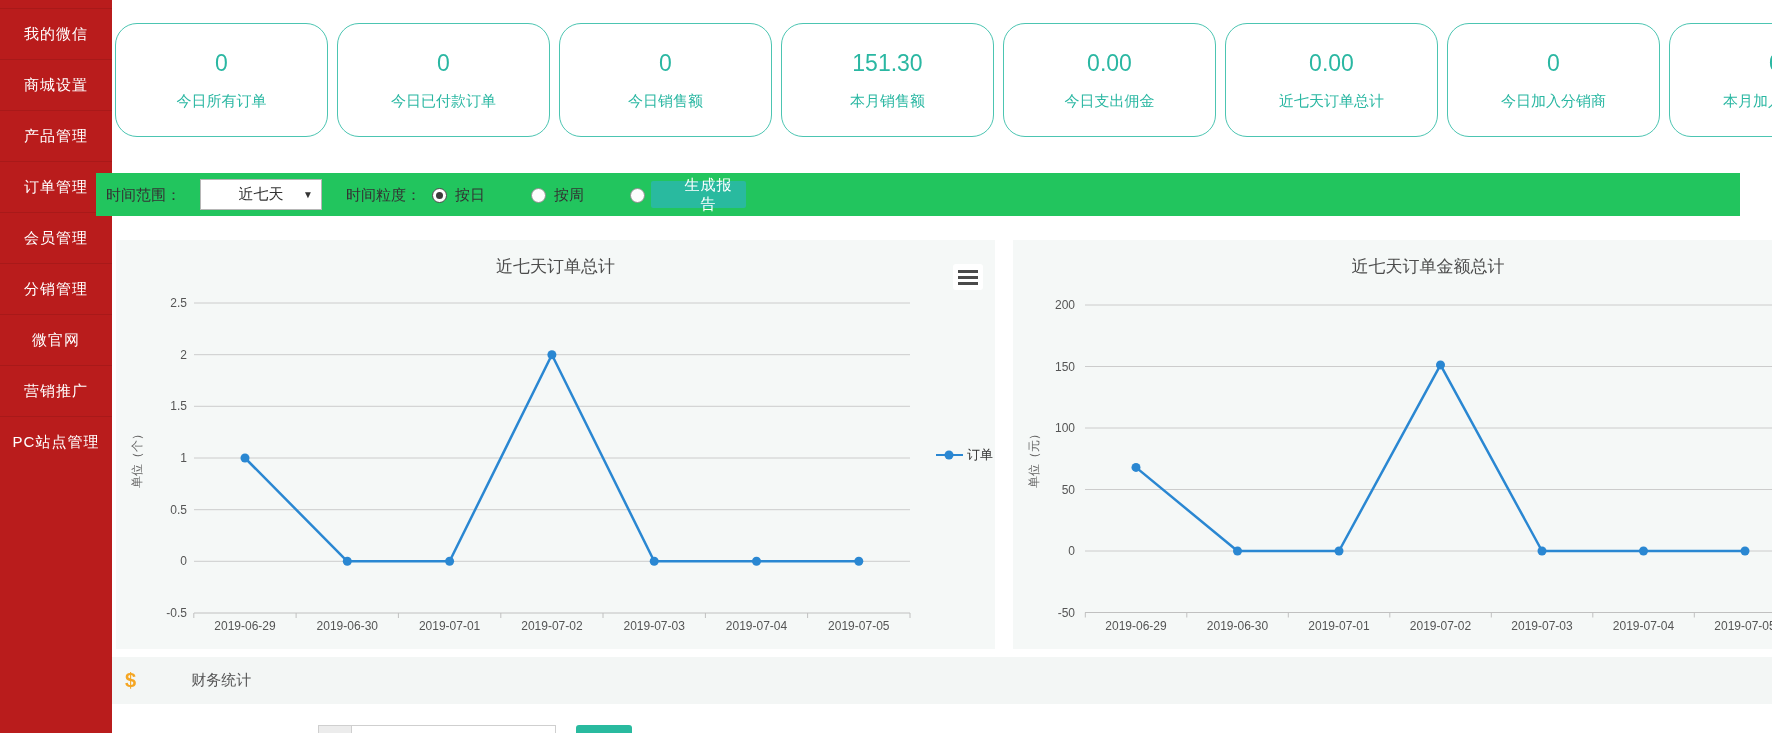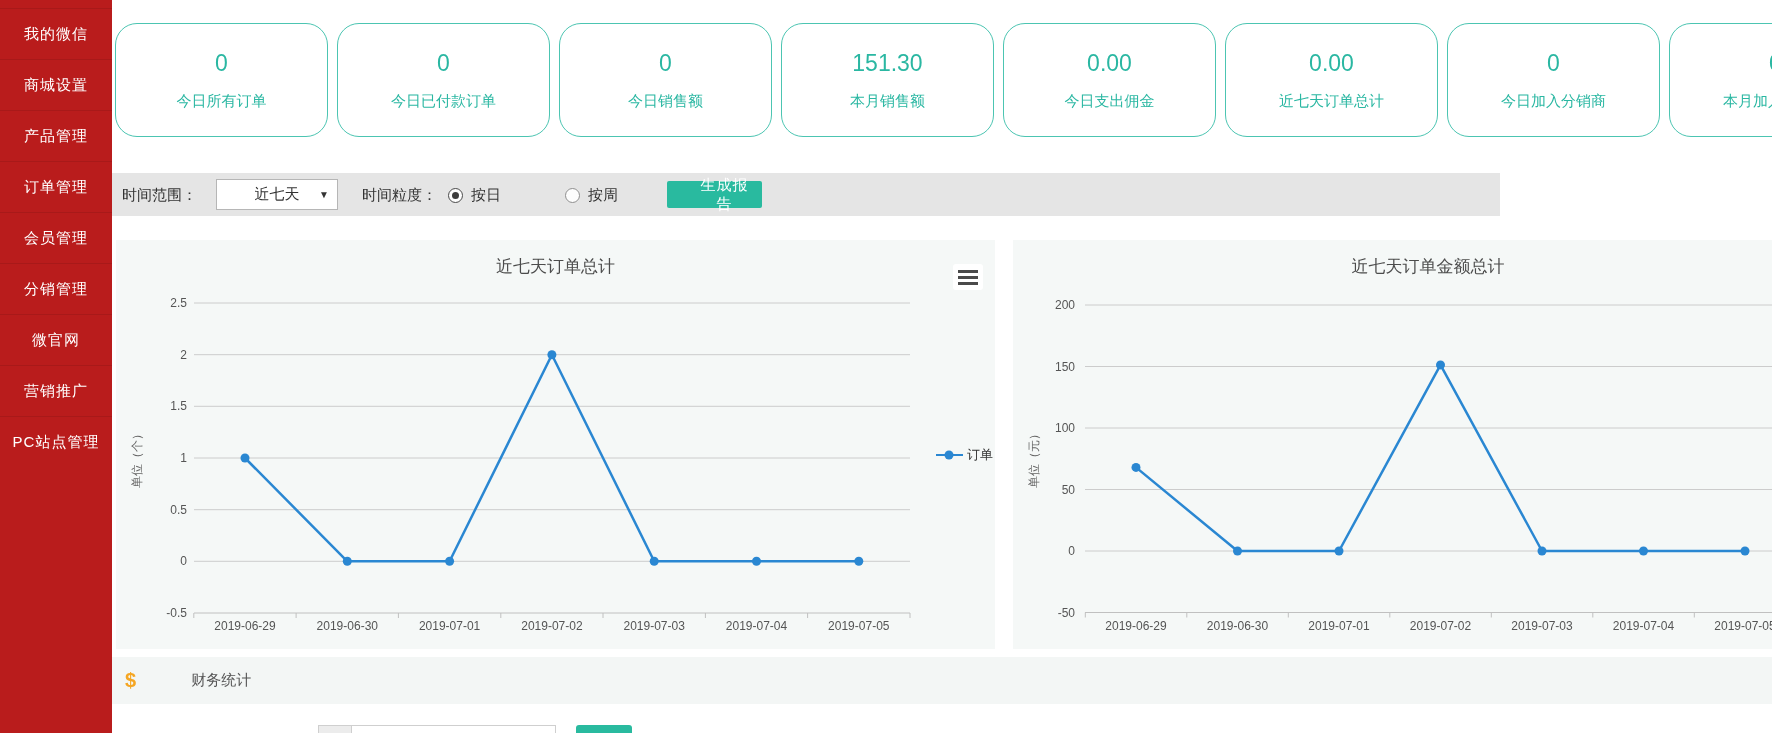--- a/index.html
+++ b/index.html
@@ -18,31 +18,31 @@
   }
   
   .cards { position:absolute; left:115px; top:23px; display:flex; gap:9px; }
   .card {
     width:213px; height:114px; background:#fff; border:1px solid #4cc5b2; border-radius:22px;
     display:flex; flex-direction:column; align-items:center; justify-content:center; flex:none;
   }
   .card .val { color:#2ab7a2; font-size:23px; margin-bottom:15px; }
   .card .lab { color:#2ab7a2; font-size:15px; }
   
-  .filter-bar { position:absolute; left:112px; top:173px; width:1388px; height:43px; background:#e5e5e5; }
+  .filter-bar { position:absolute; left:96px; top:173px; width:1644px; height:43px; background:#22c55e; }
   .filter-bar .flabel { position:absolute; top:13px; font-size:15px; color:#333; }
   .f-range-label { left:10px; }
   .f-gran-label { left:250px; }
   .select {
     position:absolute; left:104px; top:6px; width:122px; height:31px;
     background:#fff; border:1px solid #b6b6b6; font-size:15px; color:#333;
     display:flex; align-items:center; padding:0 8px; cursor:pointer;justify-content:center;
   }
   .select .arrow { position:absolute; right:8px; font-size:10px; color:#333; }
-  .radio-group { position:absolute; left:336px; top:13px; display:flex; gap:64px; }
+  .radio-group { position:absolute; left:336px; top:13px; display:flex; gap:46px; }
   .radio-item { display:flex; align-items:center; gap:8px; cursor:pointer; font-size:15px; color:#333; }
   .radio { width:15px; height:15px; border-radius:50%; border:1px solid #8f8f8f; background:#fdfdfd; position:relative; flex:none; }
   .radio.sel { border-color:#4a4a4a; }
   .radio.sel::after { content:""; position:absolute; left:3px; top:3px; width:7px; height:7px; border-radius:50%; background:#3c3c3c; }
   .gen-btn {
     position:absolute; left:555px; top:8px; width:95px; height:27px; border:none; border-radius:2px;
     background:#29ba9f; color:#fff; font-size:15px; cursor:pointer; font-family:inherit;
     display:flex; align-items:center; justify-content:center; letter-spacing:1px;padding-left:26px;
   }
   

